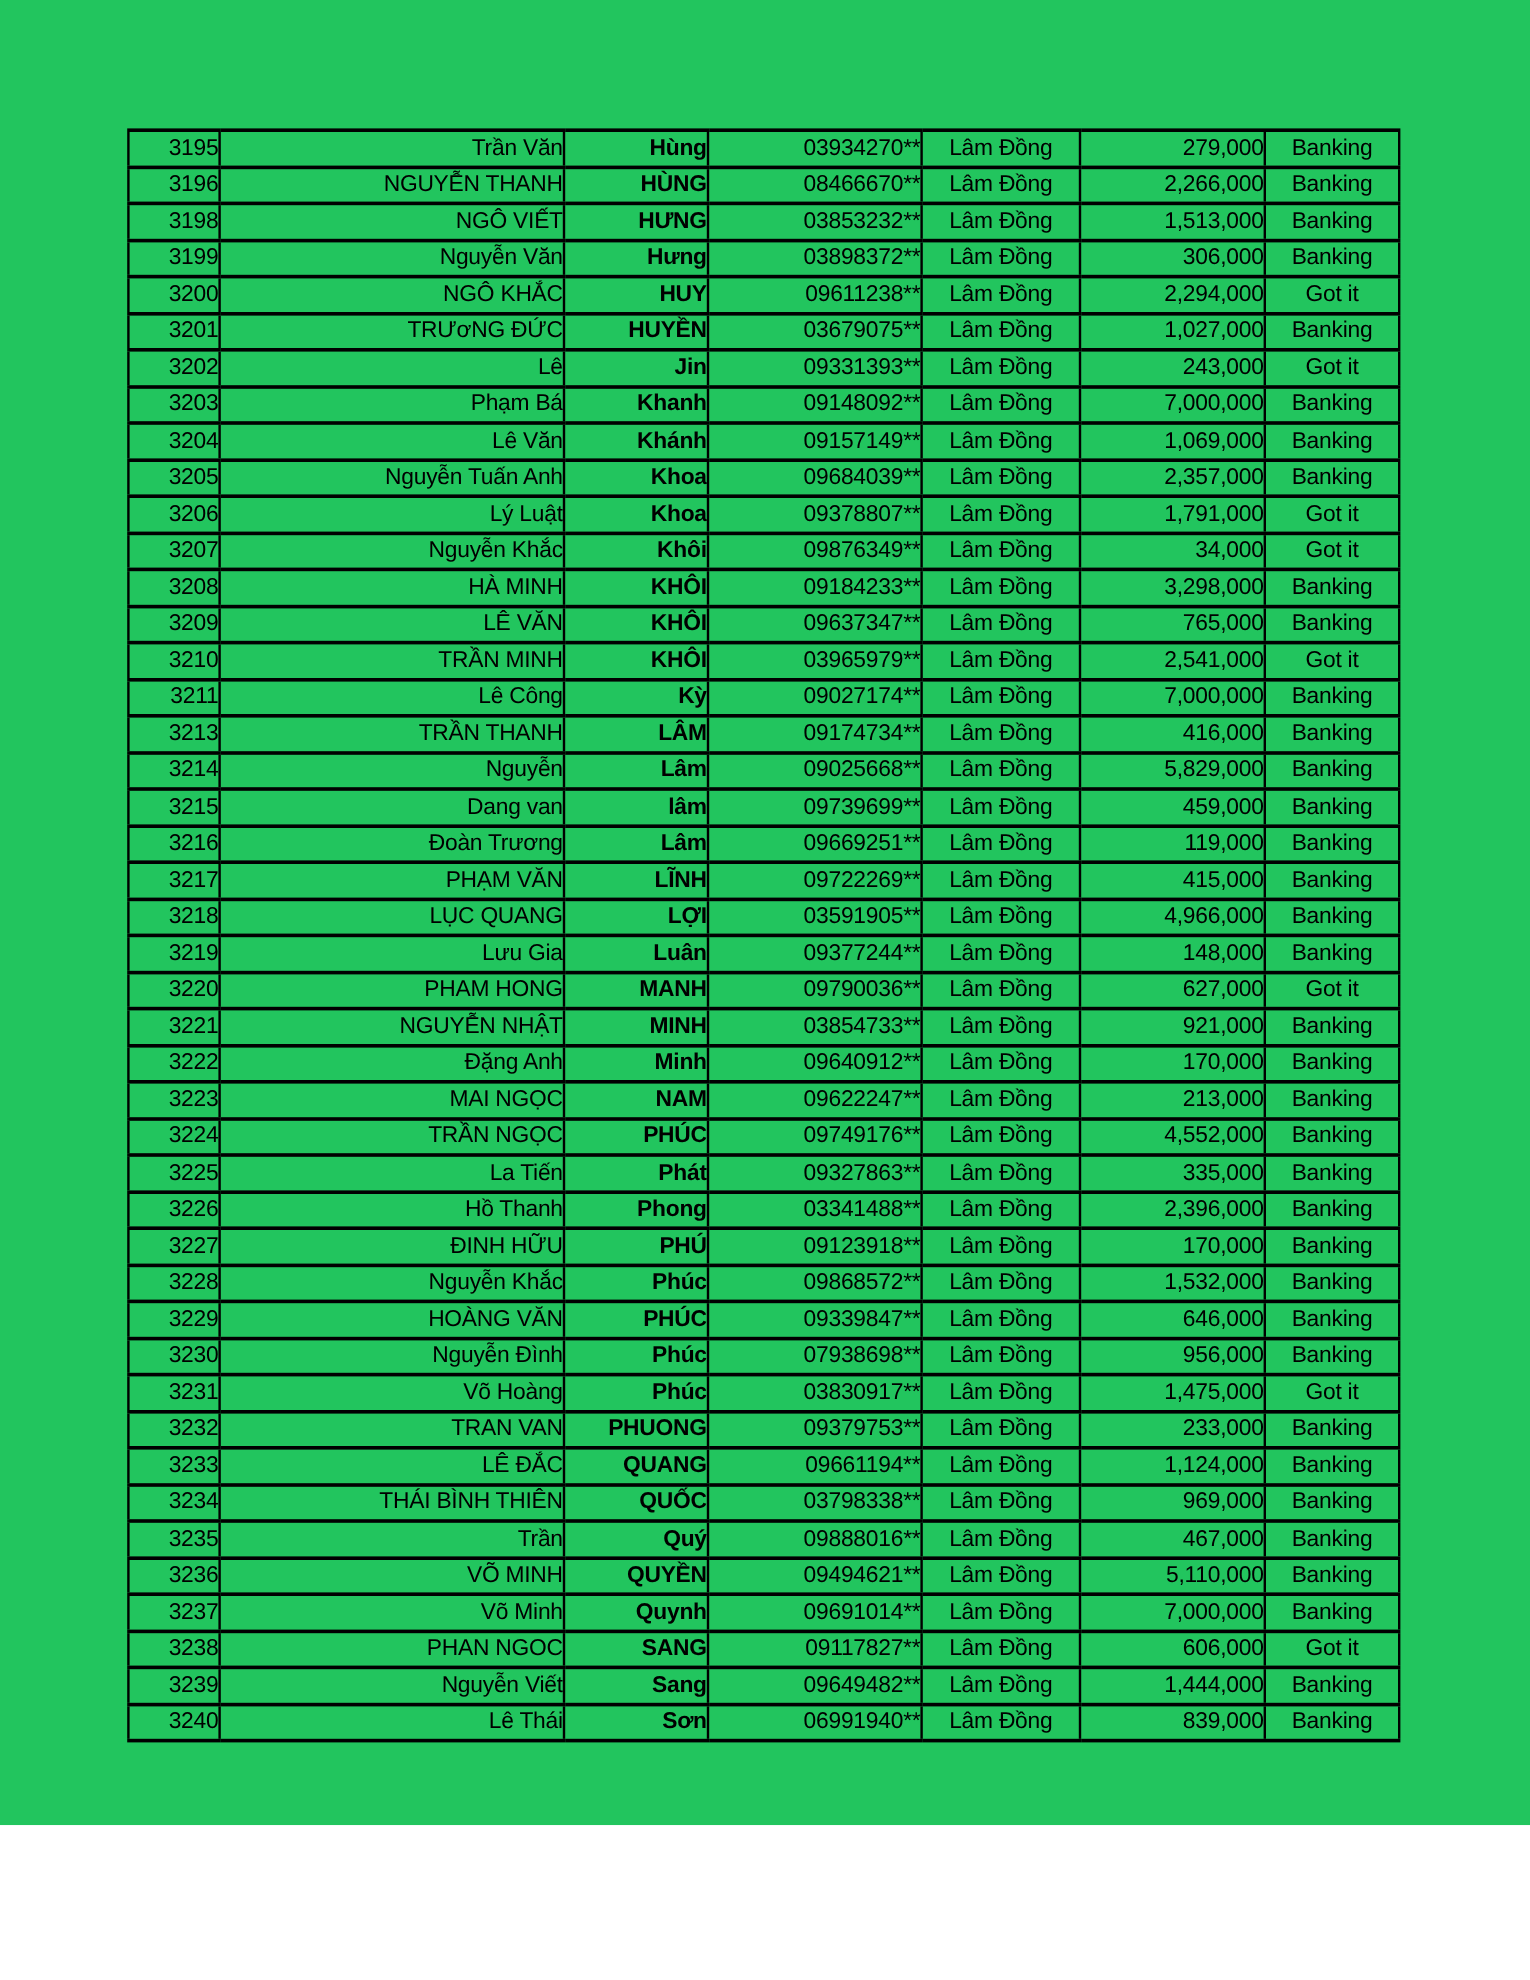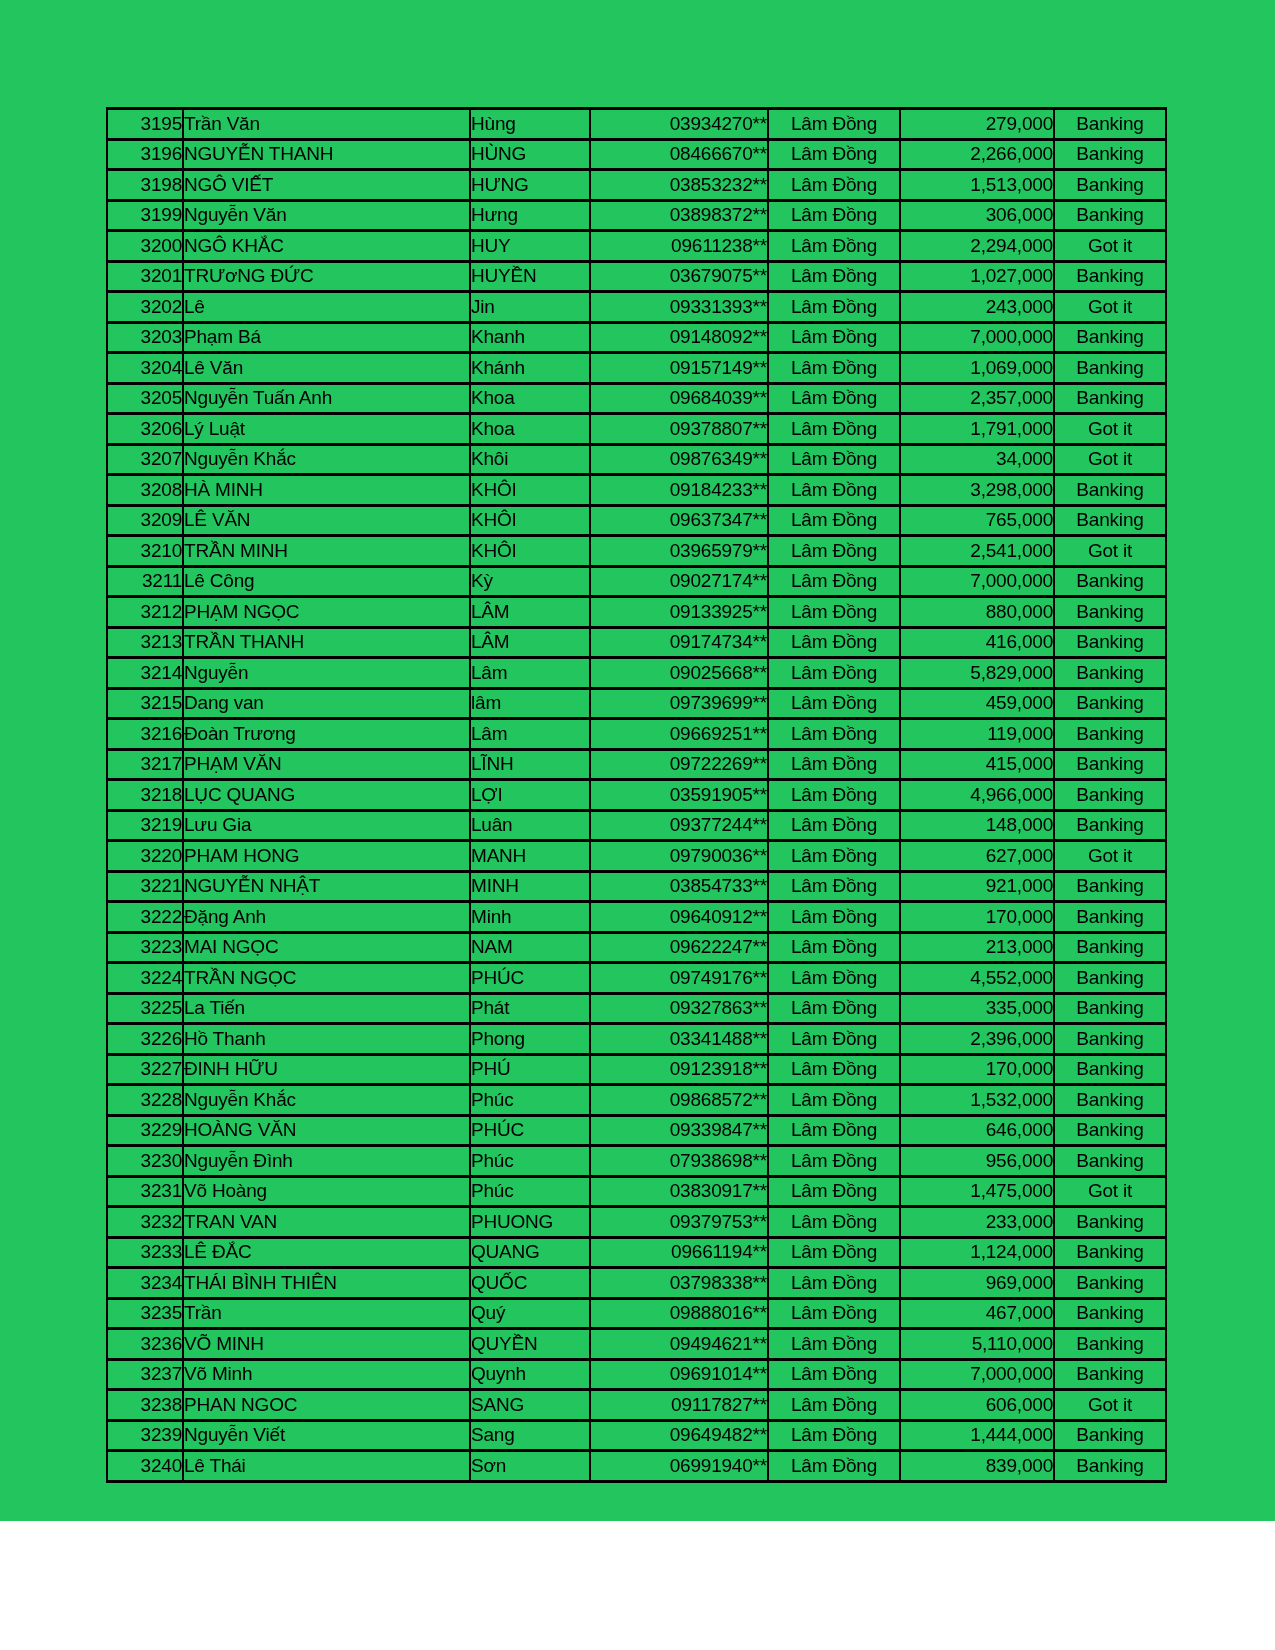--- a/index.html
+++ b/index.html
@@ -31,22 +31,22 @@
     border-right: 2px solid #000;
     border-top: 3px solid #000;
     border-bottom: 3px solid #000;
     height: 27.5px;
     padding: 0;
     overflow: hidden;
     white-space: nowrap;
     vertical-align: middle;
   }
   td.c-id       { text-align: right;  padding-right: 3px; }
-  td.c-first    { text-align: left; }
-  td.c-last     { text-align: left; }
+  td.c-first    { text-align: right; }
+  td.c-last     { text-align: right; font-weight: bold; }
   td.c-phone    { text-align: right; }
   td.c-province { text-align: center; }
   td.c-amount   { text-align: right;  padding-right: 9px; }
   td.c-status   { text-align: center;   padding-left: 9px; }
 </style>
 </head>
 <body>
 
 <div class="page">
   <table class="data-table">
@@ -198,29 +198,20 @@
         <tr>
           <td class="c-id">3211</td>
           <td class="c-first">Lê Công</td>
           <td class="c-last">Kỳ</td>
           <td class="c-phone">09027174**</td>
           <td class="c-province">Lâm Đồng</td>
           <td class="c-amount">7,000,000</td>
           <td class="c-status">Banking</td>
         </tr>
         <tr>
-          <td class="c-id">3212</td>
-          <td class="c-first">PHẠM NGỌC</td>
-          <td class="c-last">LÂM</td>
-          <td class="c-phone">09133925**</td>
-          <td class="c-province">Lâm Đồng</td>
-          <td class="c-amount">880,000</td>
-          <td class="c-status">Banking</td>
-        </tr>
-        <tr>
           <td class="c-id">3213</td>
           <td class="c-first">TRẦN THANH</td>
           <td class="c-last">LÂM</td>
           <td class="c-phone">09174734**</td>
           <td class="c-province">Lâm Đồng</td>
           <td class="c-amount">416,000</td>
           <td class="c-status">Banking</td>
         </tr>
         <tr>
           <td class="c-id">3214</td>

